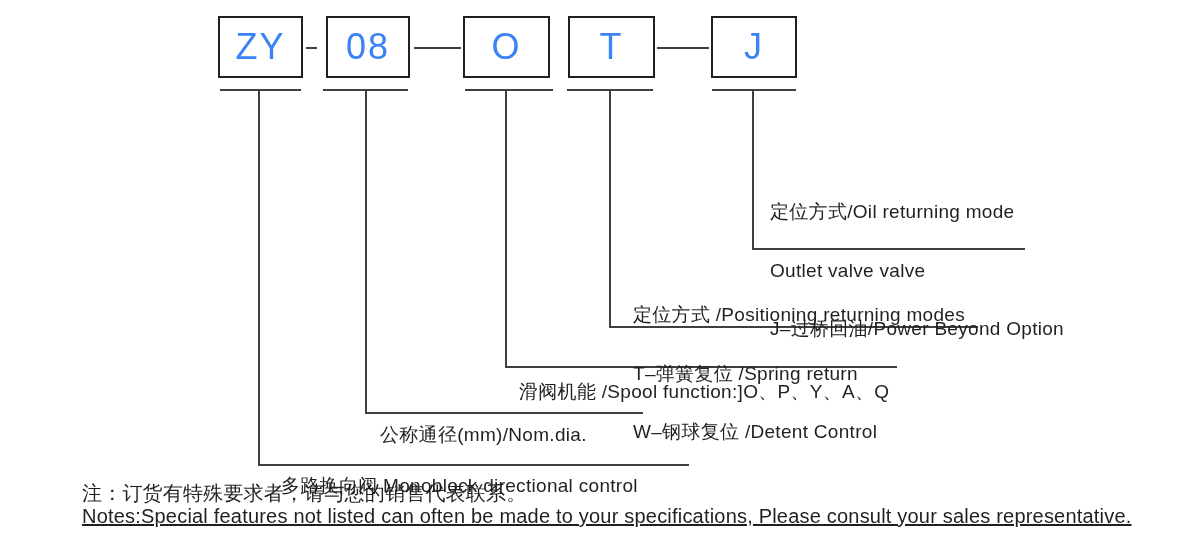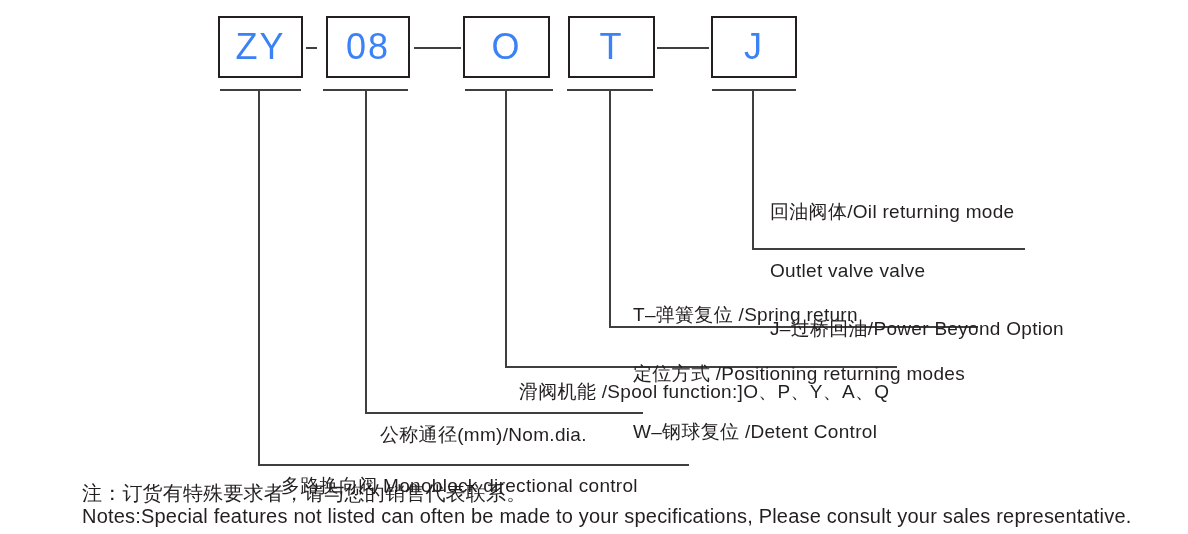--- a/index.html
+++ b/index.html
@@ -45,39 +45,39 @@
   <div class="vline" style="left:609px;top:89px;height:239px;"></div>
   <div class="vline" style="left:752px;top:89px;height:161px;"></div>
 
   <div class="hline" style="left:752px;top:248px;width:273px;"></div>
   <div class="hline" style="left:609px;top:326px;width:369px;"></div>
   <div class="hline" style="left:505px;top:366px;width:392px;"></div>
   <div class="hline" style="left:365px;top:412px;width:278px;"></div>
   <div class="hline" style="left:258px;top:464px;width:431px;"></div>
 
   <div class="ann" style="left:770px;top:163px;">
-    <div>回油阀体/Oil returning mode</div>
+    <div>定位方式/Oil returning mode</div>
     <div>Outlet valve valve</div>
     <div>J–过桥回油/Power Beyond Option</div>
   </div>
 
   <div class="ann" style="left:633px;top:266px;">
+    <div>定位方式 /Positioning returning modes</div>
     <div>T–弹簧复位 /Spring return</div>
-    <div>定位方式 /Positioning returning modes</div>
     <div>W–钢球复位 /Detent Control</div>
   </div>
 
   <div class="ann" style="left:519px;top:343px;">
     <div>滑阀机能 /Spool function:]O、P、Y、A、Q</div>
   </div>
 
   <div class="ann" style="left:380px;top:386px;">
     <div>公称通径(mm)/Nom.dia.</div>
   </div>
 
   <div class="ann" style="left:281px;top:437px;">
     <div>多路换向阀 Monoblock directional control</div>
   </div>
 
   <div class="note-line" style="left:38px;top:482px;">注：订货有特殊要求者，请与您的销售代表联系。</div>
-  <div class="note-line" style="left:38px;top:505px;">Notes:Special features not listed can often be made to your specifications, Please consult your sales representative.</div>
+  <div class="note-line" style="left:38px;top:505px;text-decoration:underline;">Notes:Special features not listed can often be made to your specifications, Please consult your sales representative.</div>
 
 </div>
 
 </body></html>

